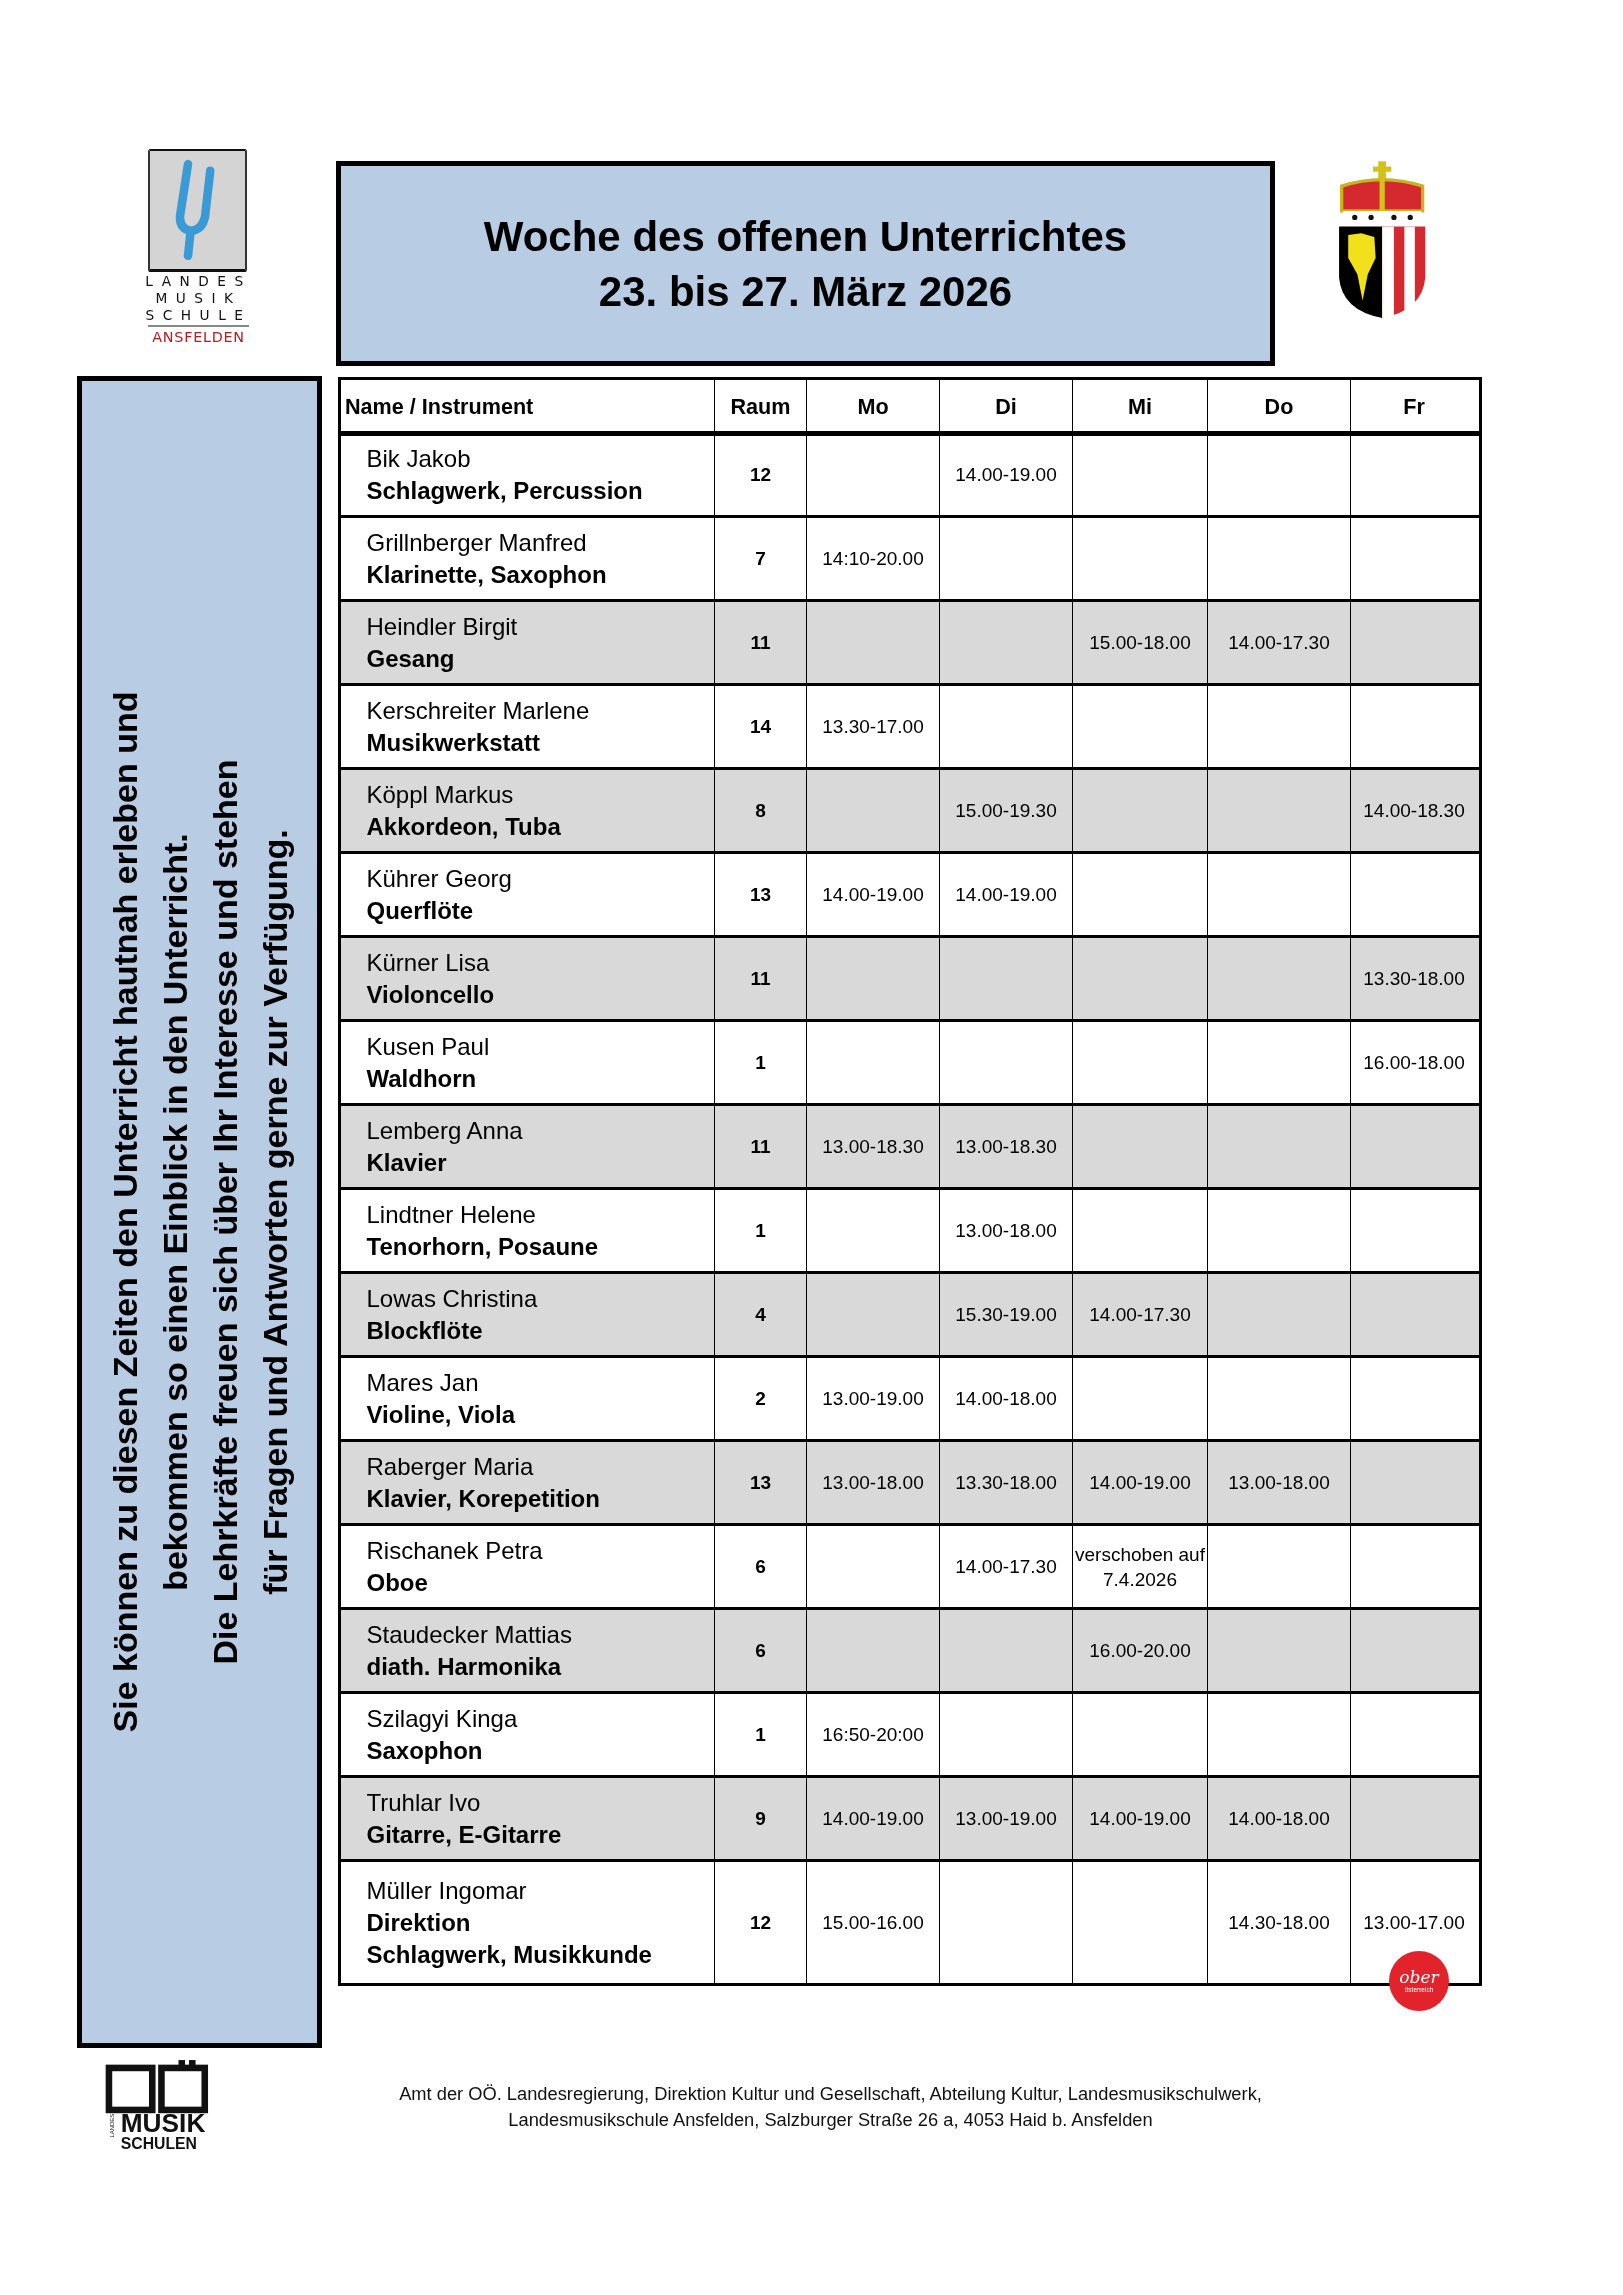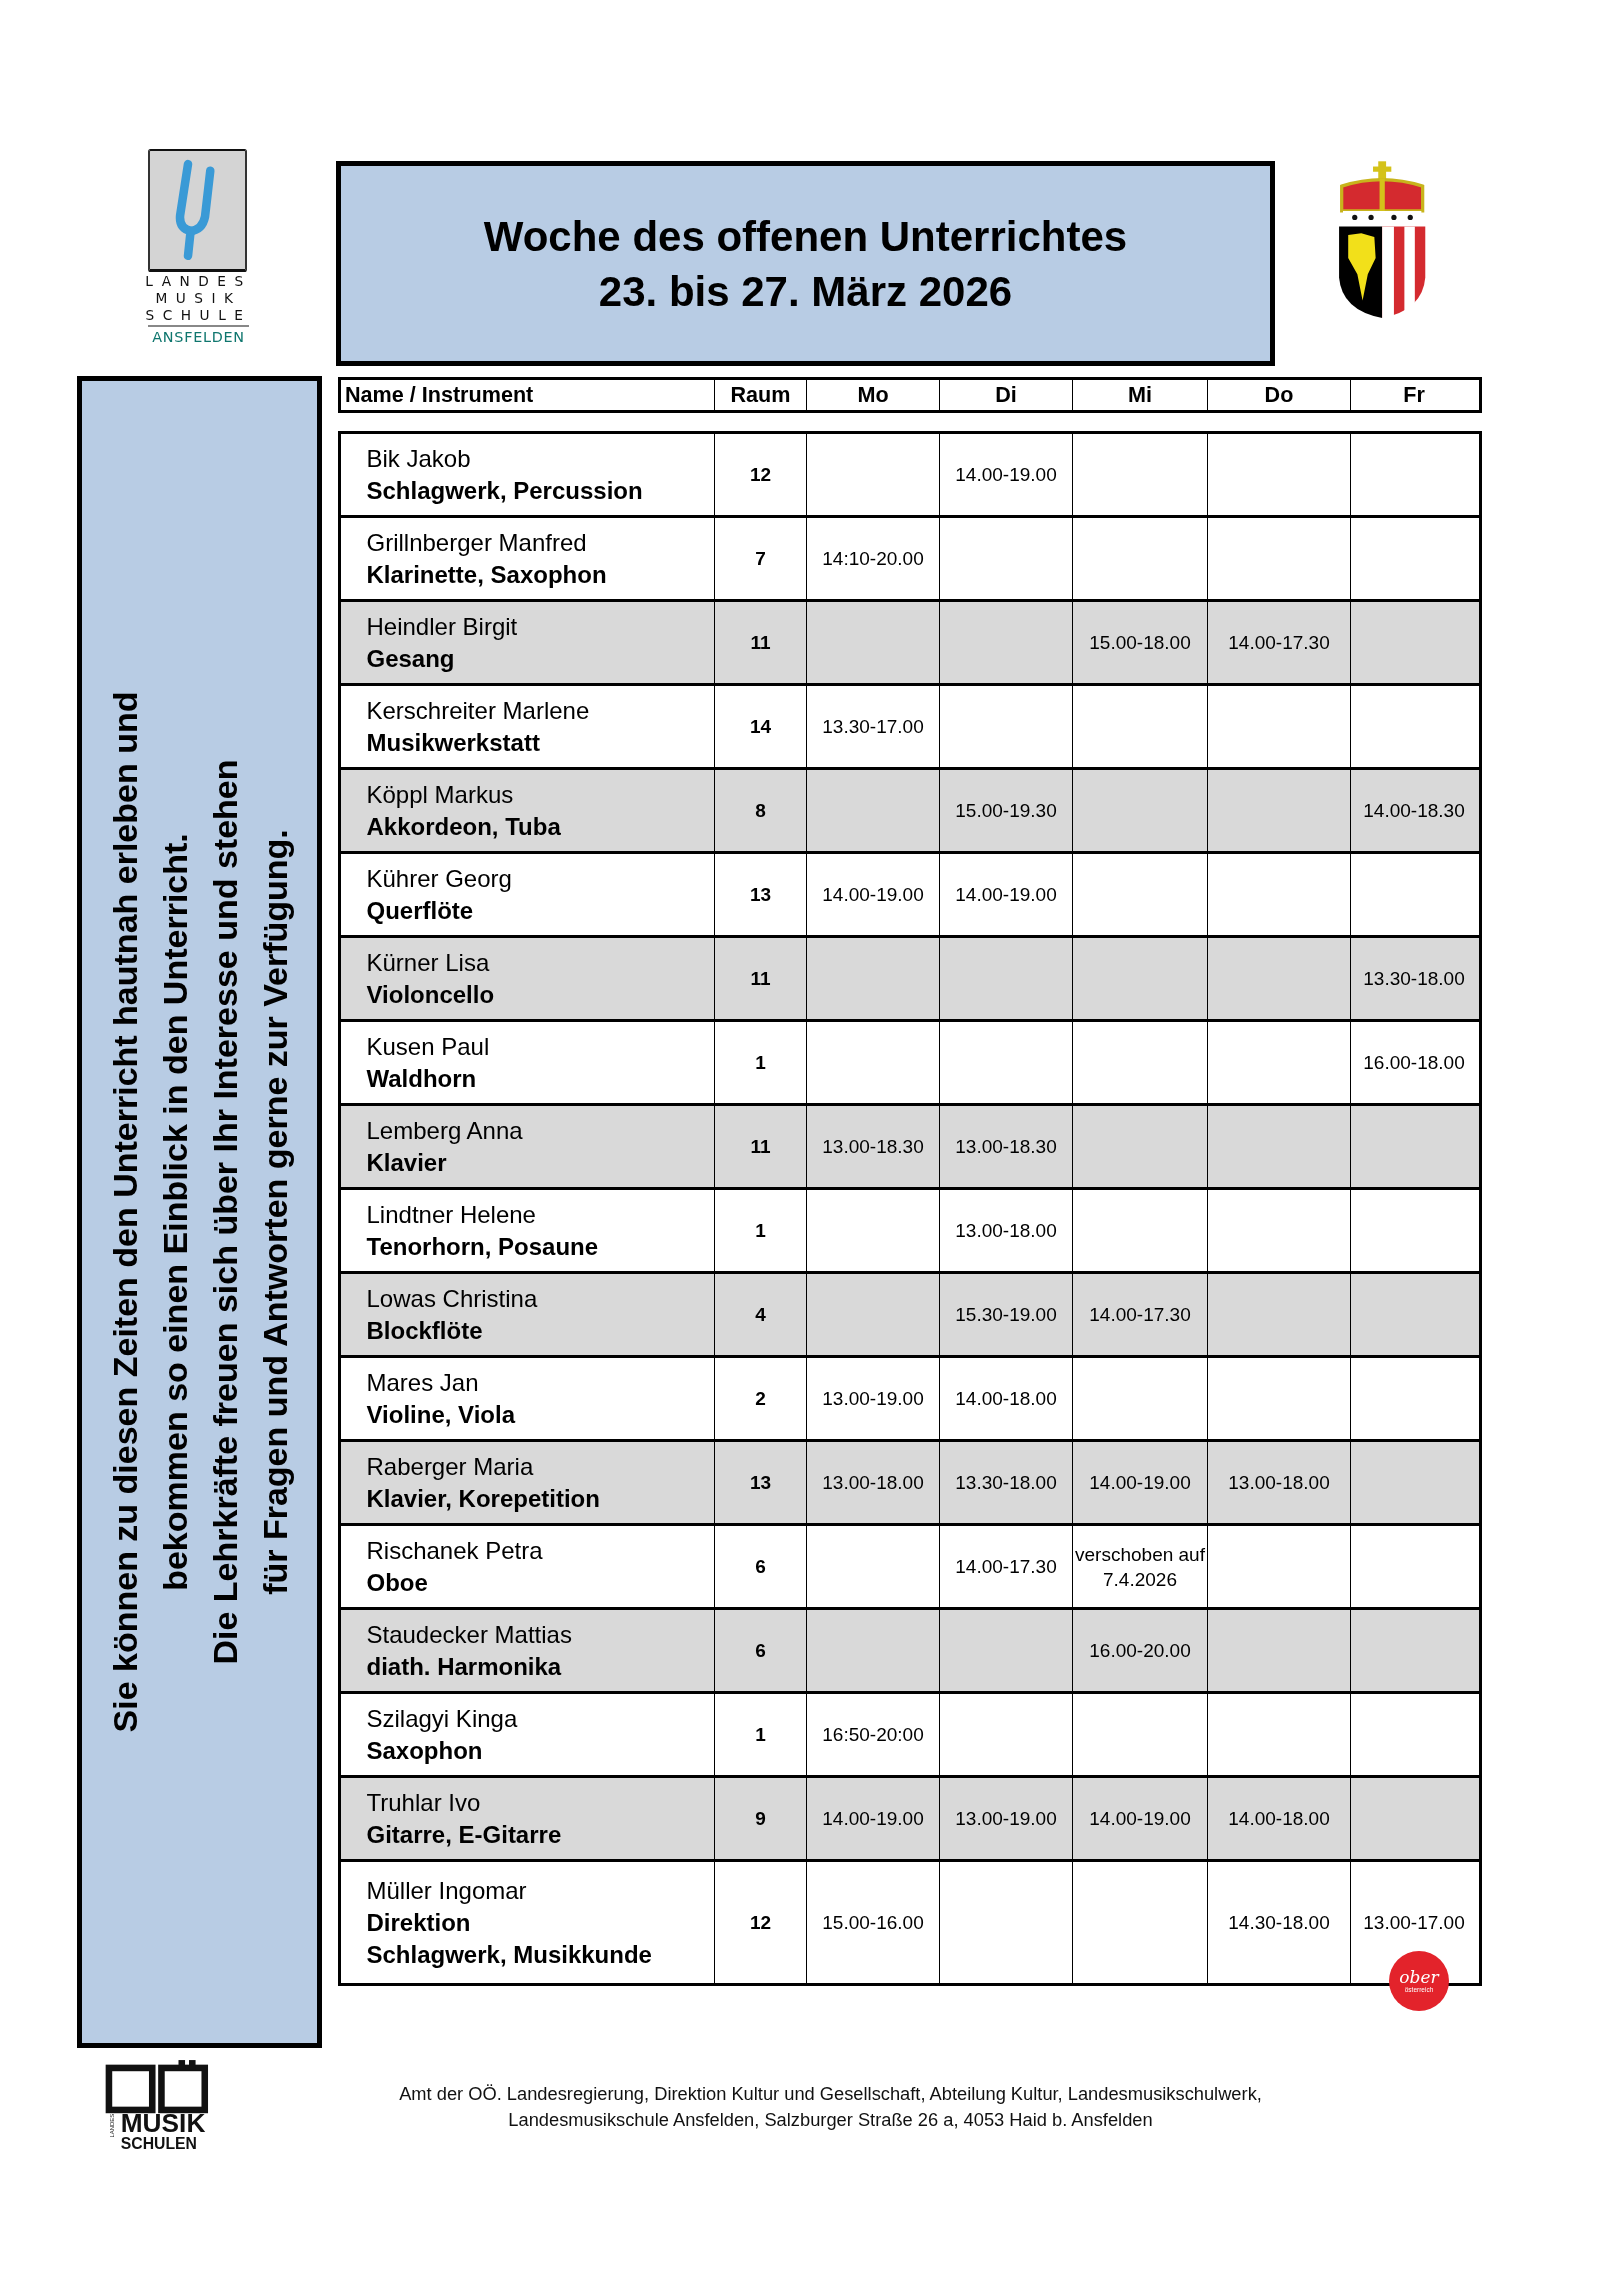--- a/index.html
+++ b/index.html
@@ -5,35 +5,35 @@
   html, body { margin: 0; padding: 0; background: #ffffff; }
   body { width: 1623px; height: 2295px; position: relative; overflow: hidden; font-family: "Liberation Sans", sans-serif; color: #000; }
   .abs { position: absolute; }
 
   
   #lms-logo { left: 143px; top: 145px; width: 111px; height: 206px; }
   #lms-logo .frame { position: absolute; left: 5.2px; top: 3.9px; width: 95px; height: 118px; background: #d4d4d4;
     border-top: 2.6px solid #111; border-bottom: 3.3px solid #111; border-left: 2px solid #333; border-right: 2px solid #333; border-radius: 2.6px; }
   #lms-logo .words { position: absolute; left: 0; top: 128px; width: 111px; text-align: center; font-family: "DejaVu Sans", sans-serif; font-size: 13.7px; letter-spacing: 8.5px; line-height: 17px; color: #111; }
   #lms-logo .words .rule { display: block; height: 2px; background: #888; margin: 1.3px 5.2px 2px 5.2px; }
-  #lms-logo .words .town { color: #0f766e; letter-spacing: 0.7px; font-size: 14.4px; }
+  #lms-logo .words .town { color: #b91c1c; letter-spacing: 0.7px; font-size: 14.4px; }
 
   
   #title-box { left: 336px; top: 145px; width: 939px; height: 205px; box-sizing: border-box; border: 5.2px solid #000; background: #b8cce4; display: flex; flex-direction: column; align-items: center; justify-content: center; margin-top: 16px; }
   #title-box .line { font-weight: bold; font-size: 42px; line-height: 55px; }
 
   
   #coat-of-arms { left: 1335px; top: 160px; width: 95px; height: 160px; }
 
   
   #side-panel { left: 77px; top: 376px; width: 245px; height: 1672px; box-sizing: border-box; border: 5.2px solid #000; background: #b8cce4; }
   #side-panel .rot { position: absolute; left: 50%; top: 50%; width: 1309px; transform: translate(-50%, -50%) rotate(-90deg); text-align: center; font-weight: bold; font-size: 34px; line-height: 50px; }
 
   
-  #header-table { left: 338px; top: 377px; width: 1144px; height: 36px; box-sizing: border-box; border: 3.9px solid #000; display: flex; }
+  #header-table { left: 338px; top: 377px; width: 1144px; height: 59px; box-sizing: border-box; border: 3.9px solid #000; display: flex; }
   .hcell { box-sizing: border-box; border-right: 1.3px solid #000; display: flex; align-items: center; justify-content: center; font-weight: bold; font-size: 21.6px; }
   .hcell:last-child { border-right: none; }
   .hcell.name { justify-content: flex-start; padding-left: 3.9px; }
 
   
   #body-table { left: 338px; top: 431px; width: 1144px; box-sizing: border-box; border-left: 3.9px solid #000; border-right: 3.9px solid #000; border-top: 3.3px solid #000; }
   .row { display: flex; height: 84px; box-sizing: border-box; border-bottom: 3.3px solid #000; }
   .row.alt { background: #d9d9d9; }
   .cell { box-sizing: border-box; border-right: 1.3px solid #000; display: flex; align-items: center; justify-content: center; font-size: 19px; text-align: center; line-height: 25px; }
   .cell:last-child { border-right: none; }

